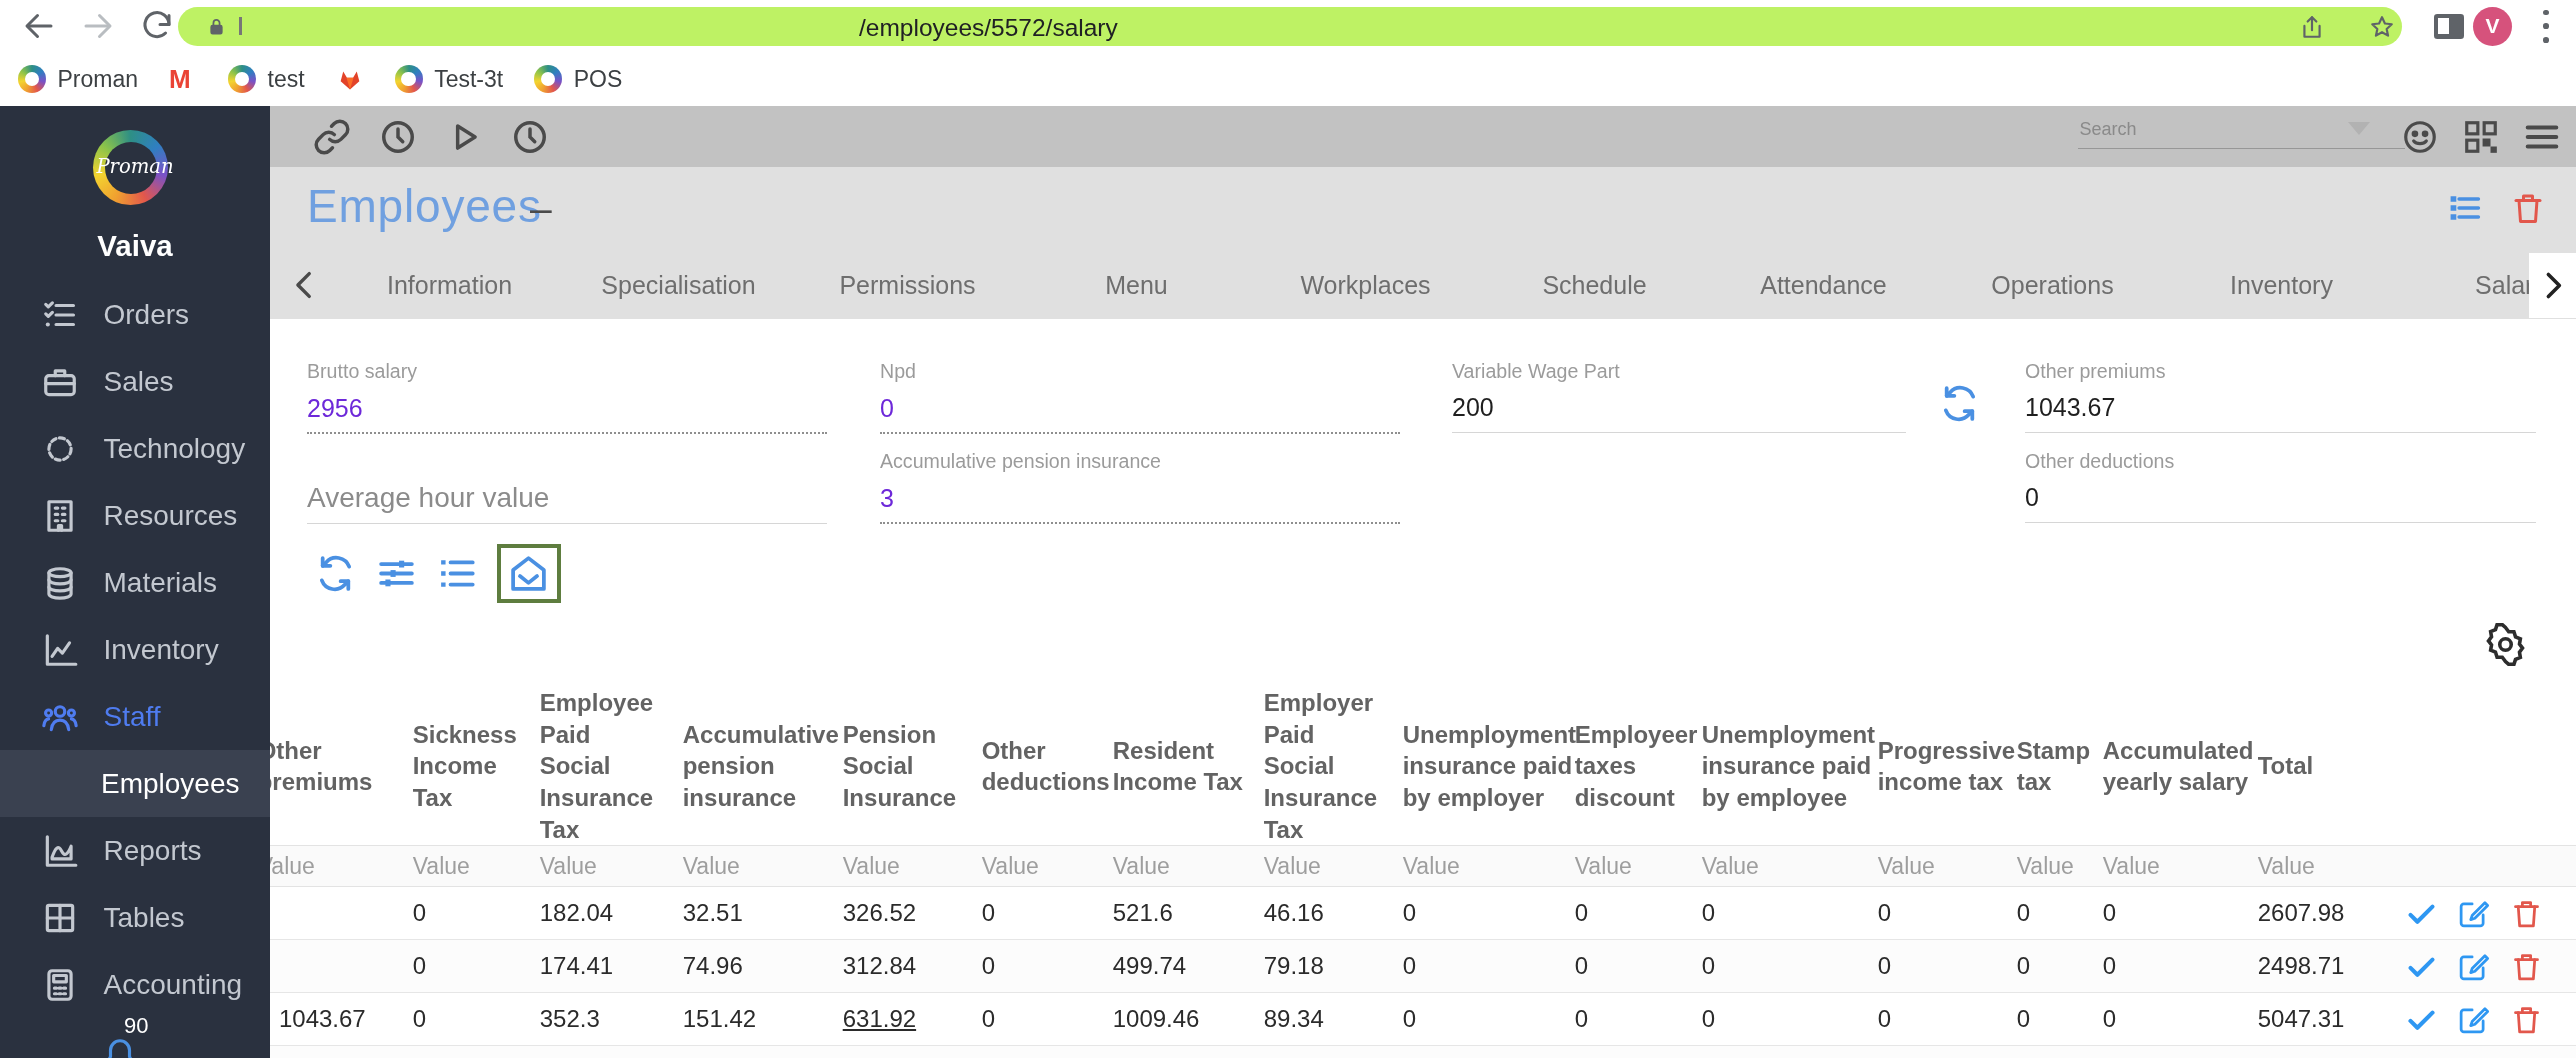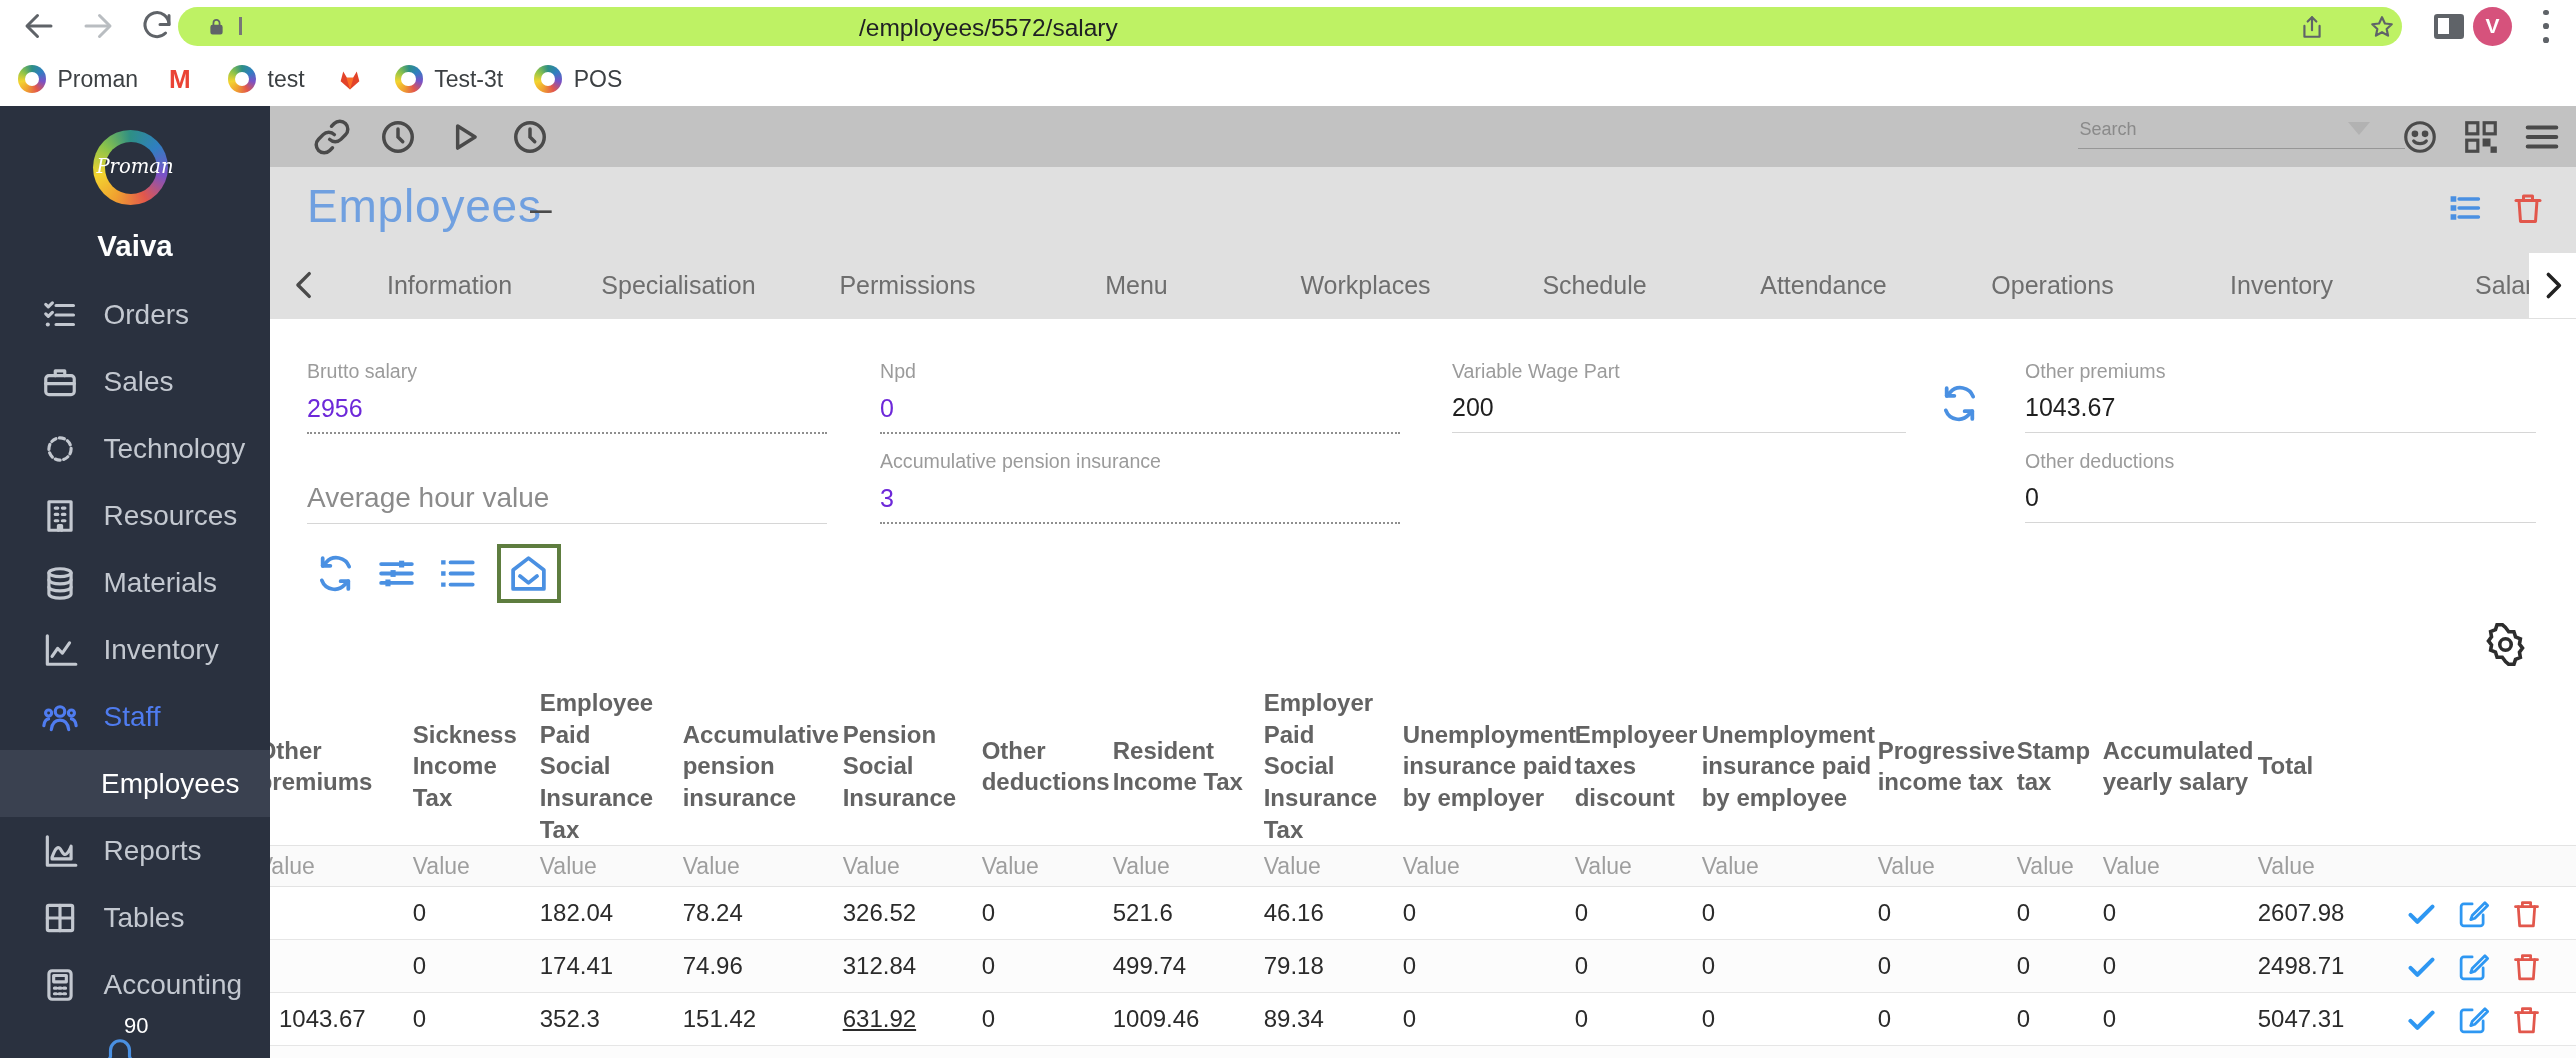--- a/index.html
+++ b/index.html
@@ -513,21 +513,21 @@
             <div class="tf" style="width: 86px;">Value</div>
             <div class="tf" style="width: 155px;">Value</div>
             <div class="tf" style="width: 147px;">Value</div>
             <div class="tf" style="width:164px"></div>
           </div>
         <div id="tbody">
             <div class="trow drow">
               <div class="td c0" style="width: 155px;"></div>
               <div class="td" style="width: 127px;">0</div>
               <div class="td" style="width: 143px;">182.04</div>
-              <div class="td" style="width: 160px;">78.24</div>
+              <div class="td" style="width: 160px;">32.51</div>
               <div class="td" style="width: 139px;">326.52</div>
               <div class="td" style="width: 131px;">0</div>
               <div class="td" style="width: 151px;">521.6</div>
               <div class="td" style="width: 139px;">46.16</div>
               <div class="td" style="width: 172px;">0</div>
               <div class="td" style="width: 127px;">0</div>
               <div class="td" style="width: 176px;">0</div>
               <div class="td" style="width: 139px;">0</div>
               <div class="td" style="width: 86px;">0</div>
               <div class="td" style="width: 155px;">0</div>

